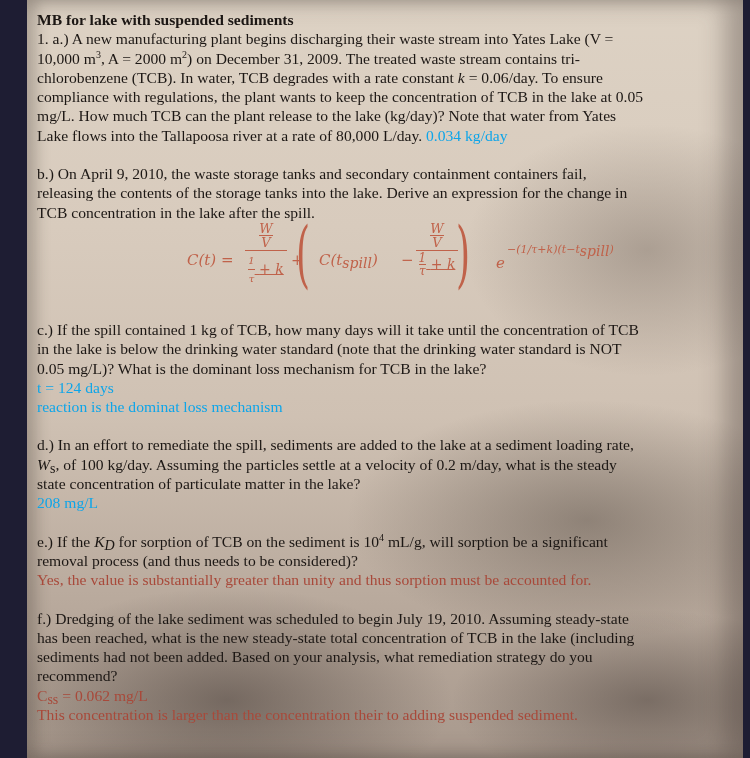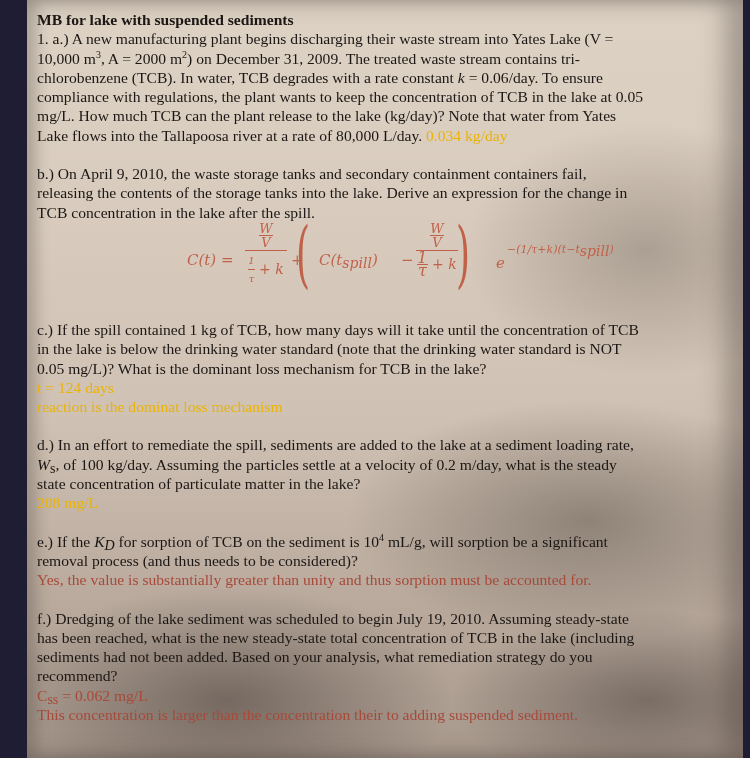--- a/index.html
+++ b/index.html
@@ -29,37 +29,37 @@
       position: absolute;
       left: 37px; top: 10px;
       width: 700px;
       font-family: "Liberation Serif", "DejaVu Serif", serif;
       font-size: 15.6px;
       line-height: 19.3px;
       color: #1c1714;
     }
     .title { font-weight: bold; }
     .q { margin: 0; }
-    .answer { color: #eab308; }
+    .answer { color: #0ea5e9; }
     .answer.dark { color: #a8493a; }
     .gap { height: 19px; }
     sup { font-size: 10px; line-height: 0; vertical-align: 6px; }
     sub { font-size: 14px; line-height: 0; vertical-align: -3px; }
     i { font-style: italic; }
 
     
     .formula {
       position: relative;
       height: 92px;
       font-family: "DejaVu Serif", serif;
       color: #c0624a;
       font-style: italic;
     }
     .formula .lhs { position: absolute; left: 150px; top: 29px; font-size: 15px; text-align: center; }
-    .frac { position: absolute; text-align: center; font-size: 14px; }
+    .frac { position: absolute; text-align: center; font-size: 14px; text-decoration: underline; }
     .frac .num { display: block; line-height: 16px; }
     .frac .bar { display: block; border-top: 1.3px solid #c0624a; margin: 1px 0; }
     .frac .den { display: block; line-height: 16px; }
     .small-frac { display: inline-block; vertical-align: middle; text-align: center; font-size: 11px; line-height: 11px; }
     .small-frac .bar2 { display:block; border-top: 1px solid #c0624a; }
     .paren { position: absolute; font-style: normal; font-size: 72px; line-height: 72px; font-weight: 200; transform: scaleX(0.5); }
     .formula .op { position: absolute; font-style: normal; font-size: 15px; }
     .formula .exp { position: absolute; left: 470px; top: 18px; font-size: 11px; }
   </style>
 </head>
@@ -118,21 +118,21 @@
       <div class="frac" style="left:379px; top:0px; width:42px;">
         <span class="num">
           <span class="small-frac" style="font-size:13px; line-height:13px;">
             <span>W</span>
             <span class="bar2"></span>
             <span>V</span>
           </span>
         </span>
         <span class="bar"></span>
         <span class="den">
-          <span class="small-frac" style="font-size:16px; line-height:12px;">
+          <span class="small-frac" style="font-size:12px; line-height:12px;">
             <span>1</span>
             <span class="bar2"></span>
             <span>τ</span>
           </span>
           <span>+ k</span>
         </span>
       </div>
 
       <span class="paren" style="left:412px; top:-4px;">)</span>
       <span class="op" style="left:459px; top:32px; font-style:italic;">e</span>

